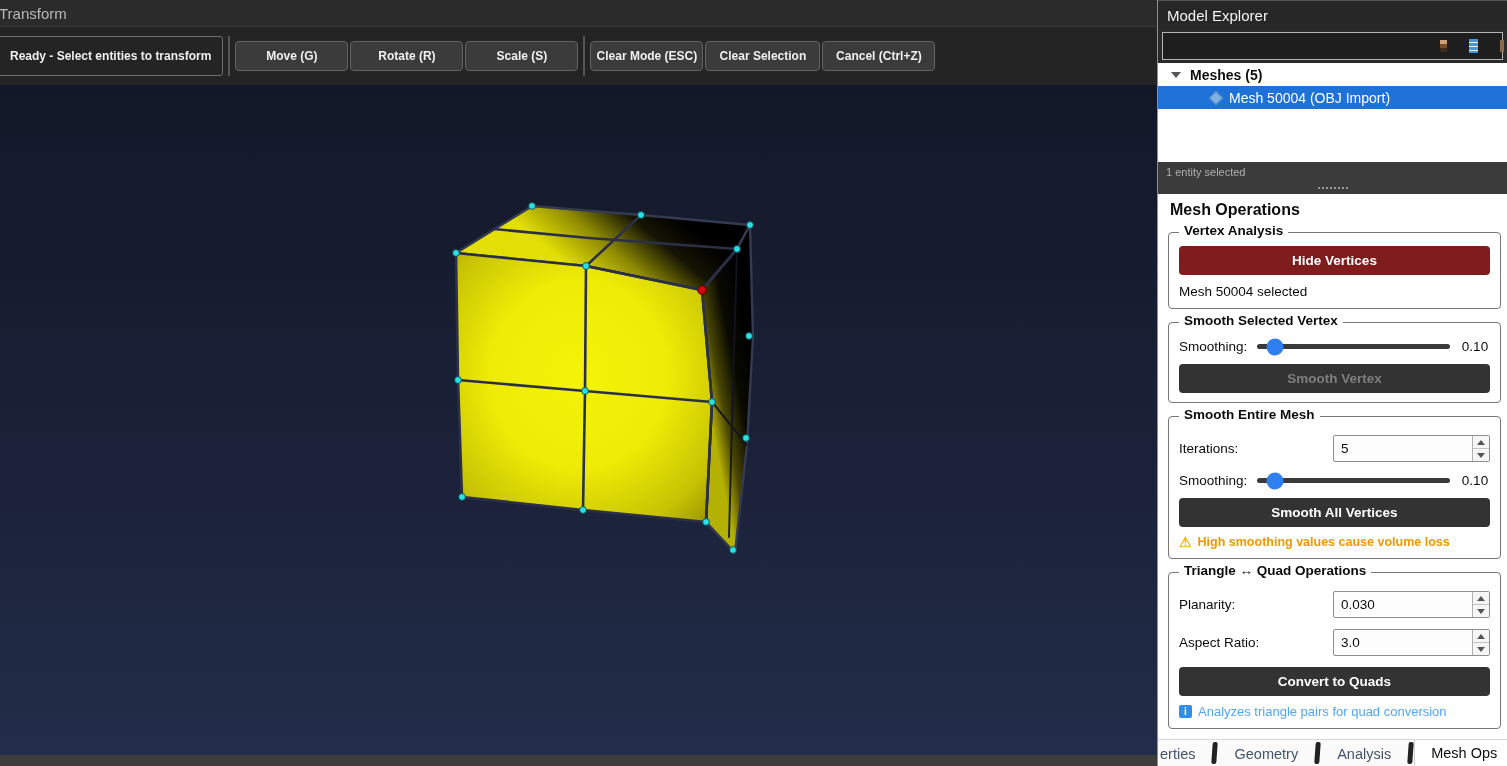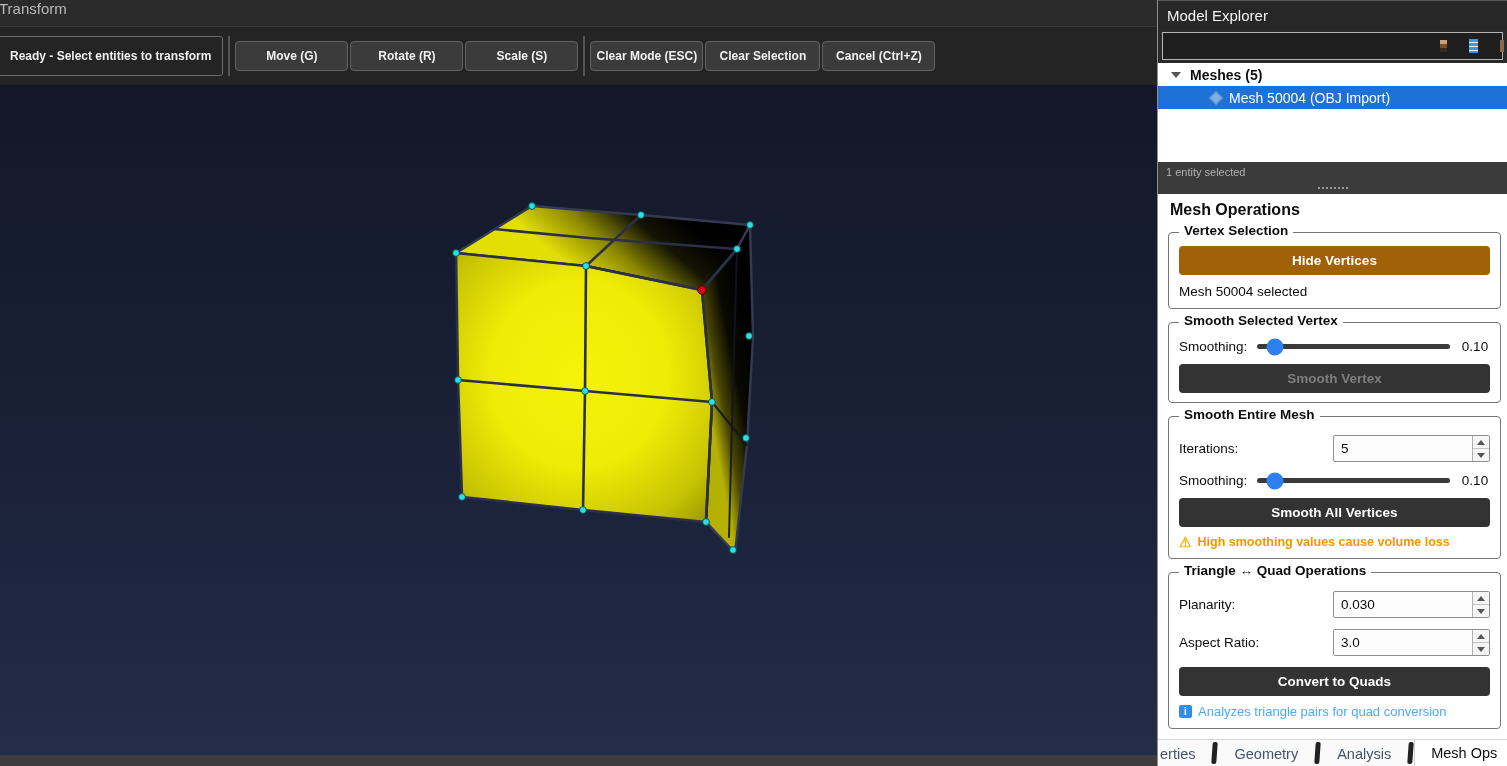--- a/index.html
+++ b/index.html
@@ -3,21 +3,21 @@
 <meta charset="utf-8">
 <style>
   * { box-sizing: border-box; margin: 0; padding: 0; }
   html,body { width:1507px; height:766px; overflow:hidden; background:#232323;
               font-family:"Liberation Sans", sans-serif; }
   .app { position:relative; width:1507px; height:766px; display:flex; }
 
   
   .left { width:1157px; height:766px; display:flex; flex-direction:column; }
   .titlebar { height:27px; background:#2b2b2b; border-bottom:1px solid #3a3a3a;
-              display:flex; }
+              display:flex; align-items:center; }
   .titlebar span { color:#b9b9b9; font-size:15px; margin-left:-1px; }
   .toolbar { height:58px; background:#242424; display:flex; align-items:center; gap:2px; }
   .status-box { margin-left:-2px; height:40px; display:flex; align-items:center;
                 border:1px solid #6d6d6d; border-radius:3px; padding:0 11px;
                 color:#efefef; font-size:12px; font-weight:bold; white-space:nowrap; }
   .vsep { width:2px; height:40px; background:#555; margin:0 3px; }
   .tbtn { height:30px; width:113px; background:#3b3b3b; border:1px solid #636363;
           border-radius:4px; color:#f0f0f0; font-size:12px; font-weight:bold;
           font-family:"Liberation Sans", sans-serif; cursor:pointer; }
   .viewport { flex:1; background:linear-gradient(180deg,#131828 0%,#1a2138 55%,#232d49 100%);
@@ -64,21 +64,21 @@
   
   .mesh-ops { flex:1; background:#fff; overflow:hidden; padding:0 3px 0 0; }
   .mesh-ops h2 { font-size:16px; color:#0c0c0c; margin:7px 0 3px 12px; }
   .group { position:relative; border:1px solid #767676; border-radius:4px;
            margin:13px 3px 0 10px; padding:13px 10px 9px 10px; }
   .gtitle { position:absolute; top:-10px; left:10px; background:#fff; padding:0 5px;
             font-size:13.5px; font-weight:bold; color:#0c0c0c; white-space:nowrap; }
   .btn { display:block; width:100%; height:29px; border:none; border-radius:4px;
          font-family:"Liberation Sans", sans-serif; font-size:13.5px; font-weight:bold;
          cursor:pointer; }
-  .btn.blue { background:#a16207; color:#fff; }
+  .btn.blue { background:#7f1d1d; color:#fff; }
   .btn.dark { background:#333333; color:#fff; }
   .btn.dark.disabled { color:#7e7e7e; }
   .sel-status { font-size:13.5px; color:#0c0c0c; margin-top:9px; }
 
   .srow { display:flex; align-items:center; gap:10px; margin:3px 0 10px; }
   .slabel,.flabel { font-size:13.5px; color:#0c0c0c; white-space:nowrap; }
   .track { flex:1; height:5px; background:#3a3a3a; border-radius:3px; position:relative;
            cursor:pointer; }
   .handle { position:absolute; left:9%; top:50%; transform:translate(-50%,-50%);
             width:17px; height:17px; border-radius:50%; background:#2e7ff0; }
@@ -231,21 +231,21 @@
     </div>
 
     <div class="splitter">
       <span class="dots"></span>
     </div>
 
     <div class="mesh-ops">
       <h2>Mesh Operations</h2>
 
       <div class="group">
-        <span class="gtitle">Vertex Selection</span>
+        <span class="gtitle">Vertex Analysis</span>
         <button class="btn blue">Hide Vertices</button>
         <div class="sel-status">Mesh 50004 selected</div>
       </div>
 
       <div class="group">
         <span class="gtitle">Smooth Selected Vertex</span>
         <div class="srow">
           <span class="slabel">Smoothing:</span>
           <div class="track">
             <div class="handle"></div>

